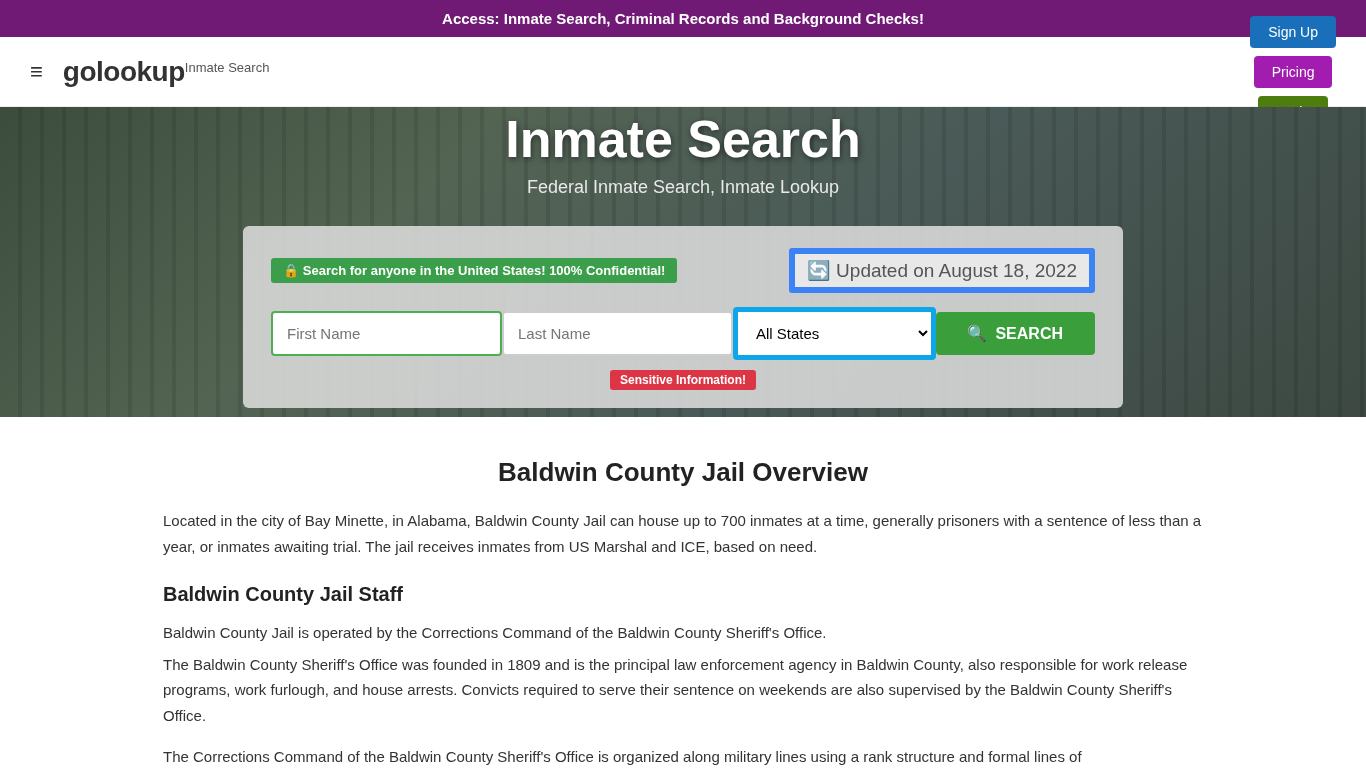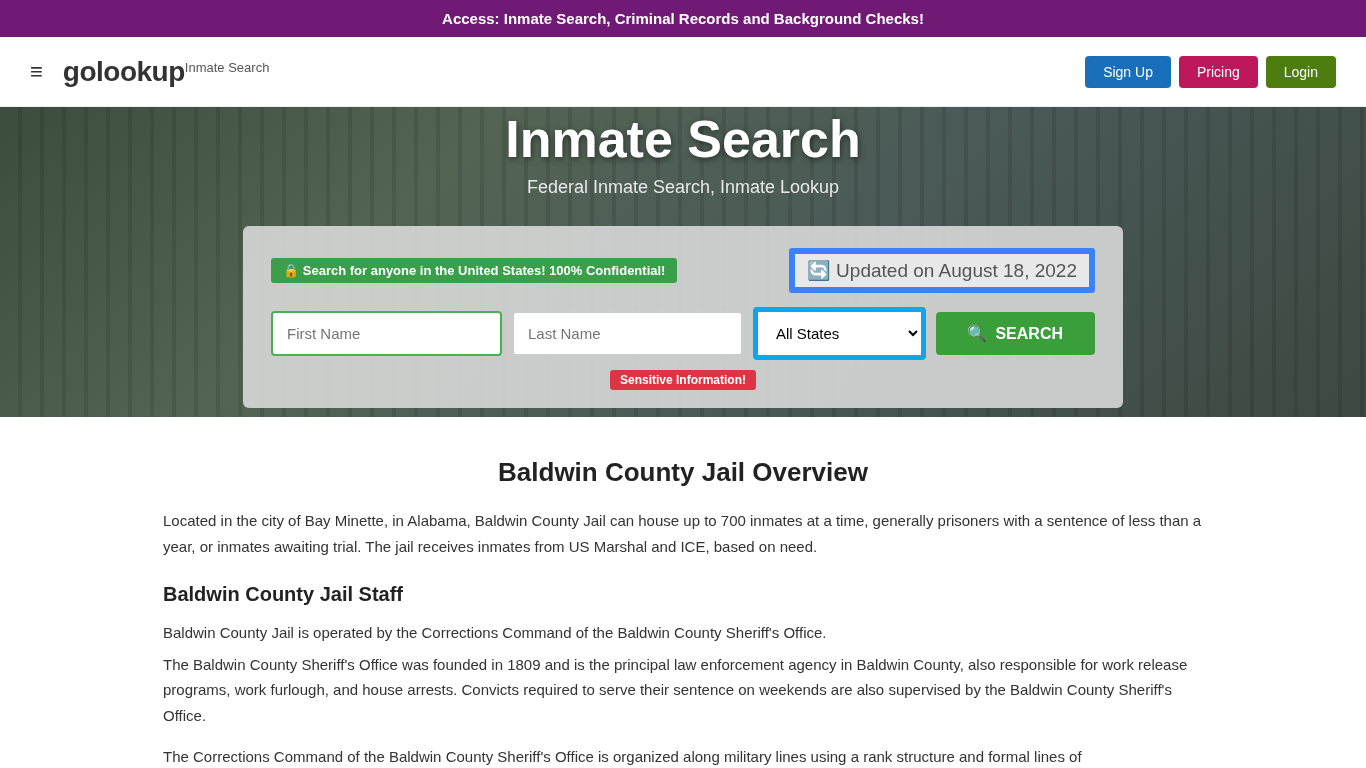--- a/index.html
+++ b/index.html
@@ -52,32 +52,33 @@
     }
     .logo-subtitle {
       font-size: 13px;
       color: #555;
       margin-top: 2px;
     }
     .header-right {
       display: flex;
       gap: 8px;
       align-items: center;
+      flex-direction: column;
     }
     .btn-signup {
       background: #1a6fba;
       color: #fff;
       border: none;
       padding: 8px 18px;
       border-radius: 4px;
       font-size: 14px;
       cursor: pointer;
     }
     .btn-pricing {
-      background: #be185d;
+      background: #a21caf;
       color: #fff;
       border: none;
       padding: 8px 18px;
       border-radius: 4px;
       font-size: 14px;
       cursor: pointer;
     }
     .btn-login {
       background: #4d7c0f;
       color: #fff;
@@ -165,21 +166,20 @@
     .search-updated {
       background: #e8e8e8;
       color: #555;
       font-size: 19px;
       padding: 5px 12px;
       border-radius: 3px;
       border: 6px solid #3b82f6;
     }
     .search-fields {
       display: flex;
-      gap: 10px;
       align-items: center;
     }
     .search-input {
       flex: 1;
       padding: 12px 14px;
       font-size: 15px;
       border: 2px solid #4CAF50;
       border-radius: 4px;
       background: #fff;
       outline: none;

